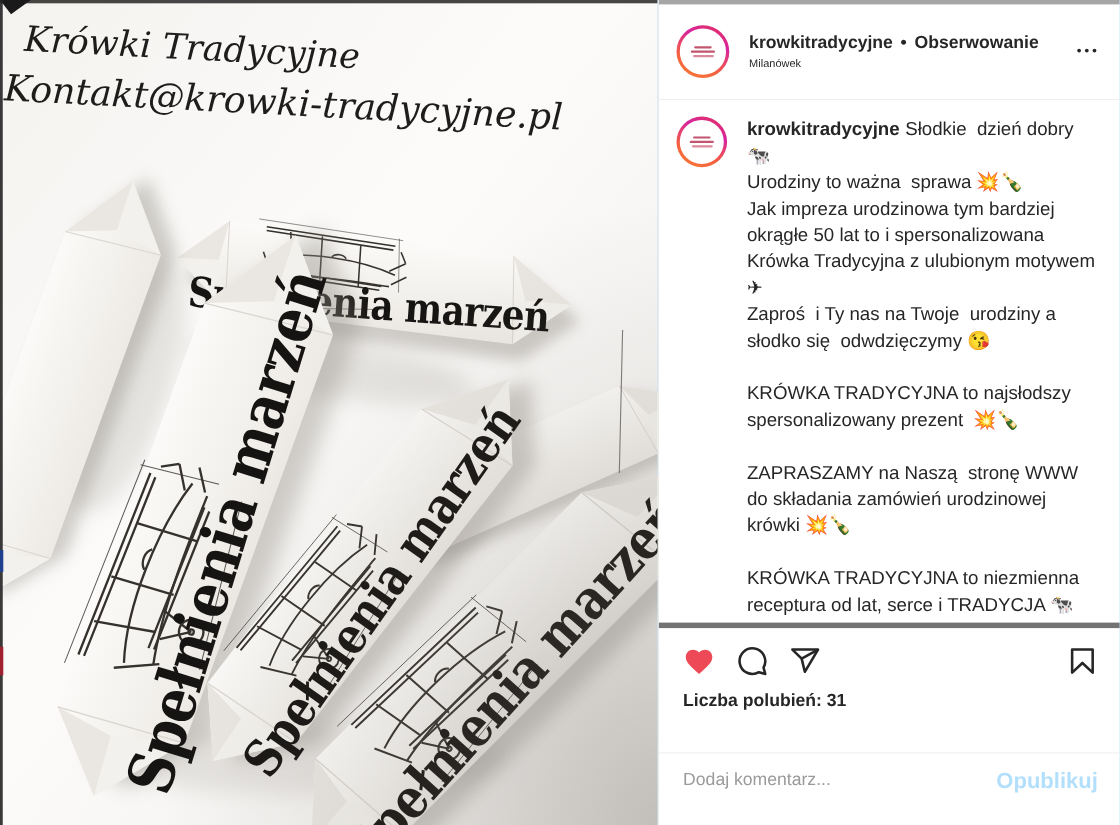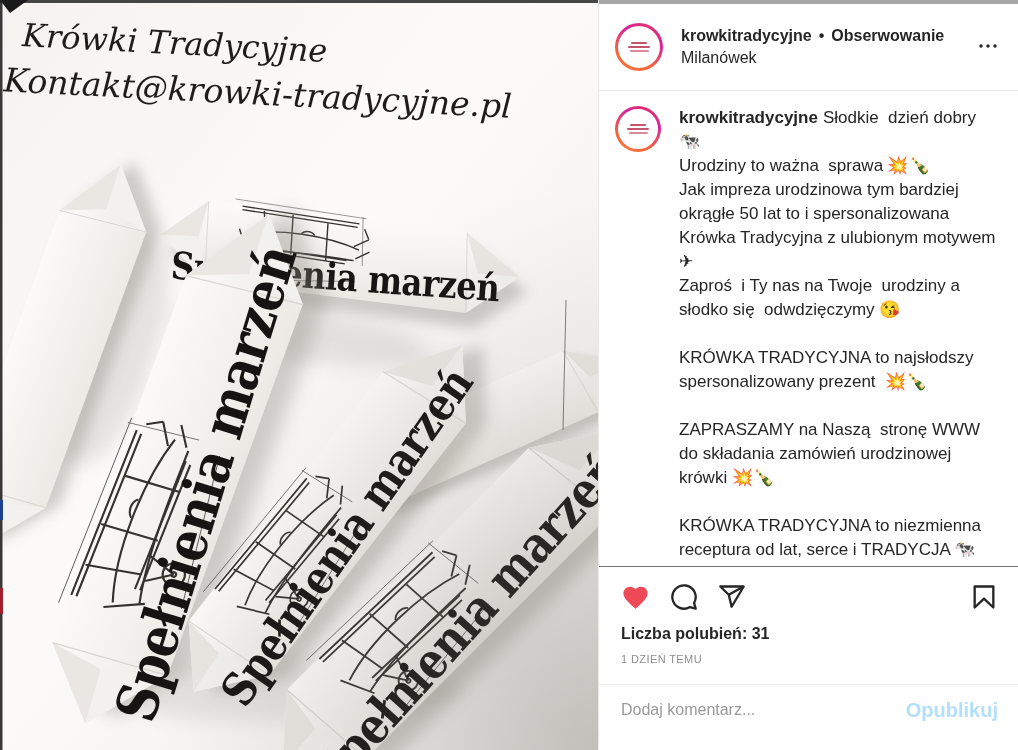--- a/index.html
+++ b/index.html
@@ -26,32 +26,32 @@
   .avatar { width:48px; height:48px; border-radius:50%; flex:none;
     background:linear-gradient(205deg,#e1306c 10%,#d6249f 32%,#f56040 68%,#f77737 92%);
     display:flex; align-items:center; justify-content:center; }
   .avatar-inner { width:42px; height:42px; border-radius:50%; background:#fff; border:2px solid #fff;
     display:flex; flex-direction:column; align-items:center; justify-content:center; gap:2px; }
   .logo-line { height:2px; background:#c4556e; border-radius:1px; }
   .logo-line.l1{ width:16px; } .logo-line.l2{ width:22px; } .logo-line.l3{ width:19px; background:#d98a9b; }
   .header-text { margin-left:18px; flex:1; min-width:0; }
   .uname-row { display:flex; align-items:center; gap:7px; font-size:16px; font-weight:700; color:#262626; }
   .dot-sep { font-weight:700; color:#262626; }
-  .location { font-size:16px; color:#262626; margin-top:4px; }
+  .location { font-size:10px; color:#262626; margin-top:4px; }
   .more-btn { background:none; border:none; cursor:pointer; padding:8px 0 8px 8px; }
 
   .comments { flex:1; overflow:hidden; padding:15px 20px 0 16px; }
   .comment-row { display:flex; align-items:flex-start; }
   .comment-row .avatar { width:46px; height:46px; }
   .comment-row .avatar .avatar-inner { width:40px; height:40px; }
   .comment-body { margin-left:18px; font-size:17px; line-height:24px; color:#262626; max-width:318px; }
   .comment-body .uname { font-weight:700; margin-right:5px; }
   .caption-text { white-space:pre-wrap; }
 
-  .actions { flex:none; height:118px; border-top:1px solid #737373; padding:8px 20px 0 22px; }
+  .actions { flex:none; height:118px; border-top:5px solid #737373; padding:8px 20px 0 22px; }
   .icon-row { display:flex; align-items:center; gap:20px; height:44px; }
   .icon-btn { background:none; border:none; padding:0; cursor:pointer; display:flex; align-items:center; }
   .icon-spacer { flex:1; }
   .likes-line { font-size:16px; font-weight:700; color:#262626; margin-top:6px; }
   .time-line { font-size:11px; color:#8e8e8e; letter-spacing:.4px; margin-top:10px; }
 
   .comment-box { flex:none; height:66px; border-top:1px solid #efefef; display:flex; align-items:center; padding:0 20px 15px 22px; }
   .comment-box input { flex:1; border:none; outline:none; font-size:16px; font-family:"Liberation Sans", sans-serif; color:#262626; background:transparent; }
   .comment-box input::placeholder { color:#9a9a9a; }
   .publish-btn { background:none; border:none; font-size:20px; font-weight:600; color:#b2dffc; cursor:pointer; font-family:"Liberation Sans", sans-serif; }
@@ -223,21 +223,20 @@
           </svg>
         </button>
         <span class="icon-spacer"></span>
         <button class="icon-btn">
           <svg width="28" height="28" viewBox="0 0 24 24">
             <polygon points="20 21 12 13.44 4 21 4 3 20 3 20 21" fill="none" stroke="#262626" stroke-width="2" stroke-linejoin="round"></polygon>
           </svg>
         </button>
       </div>
       <div class="likes-line">Liczba polubień: 31</div>
-      <div class="time-line">1 DZIEŃ TEMU</div>
     </div>
 
     <div class="comment-box">
       <input type="text" placeholder="Dodaj komentarz..." style="">
       <button class="publish-btn">Opublikuj</button>
     </div>
   </div>
 </div>
 
 </body></html>

